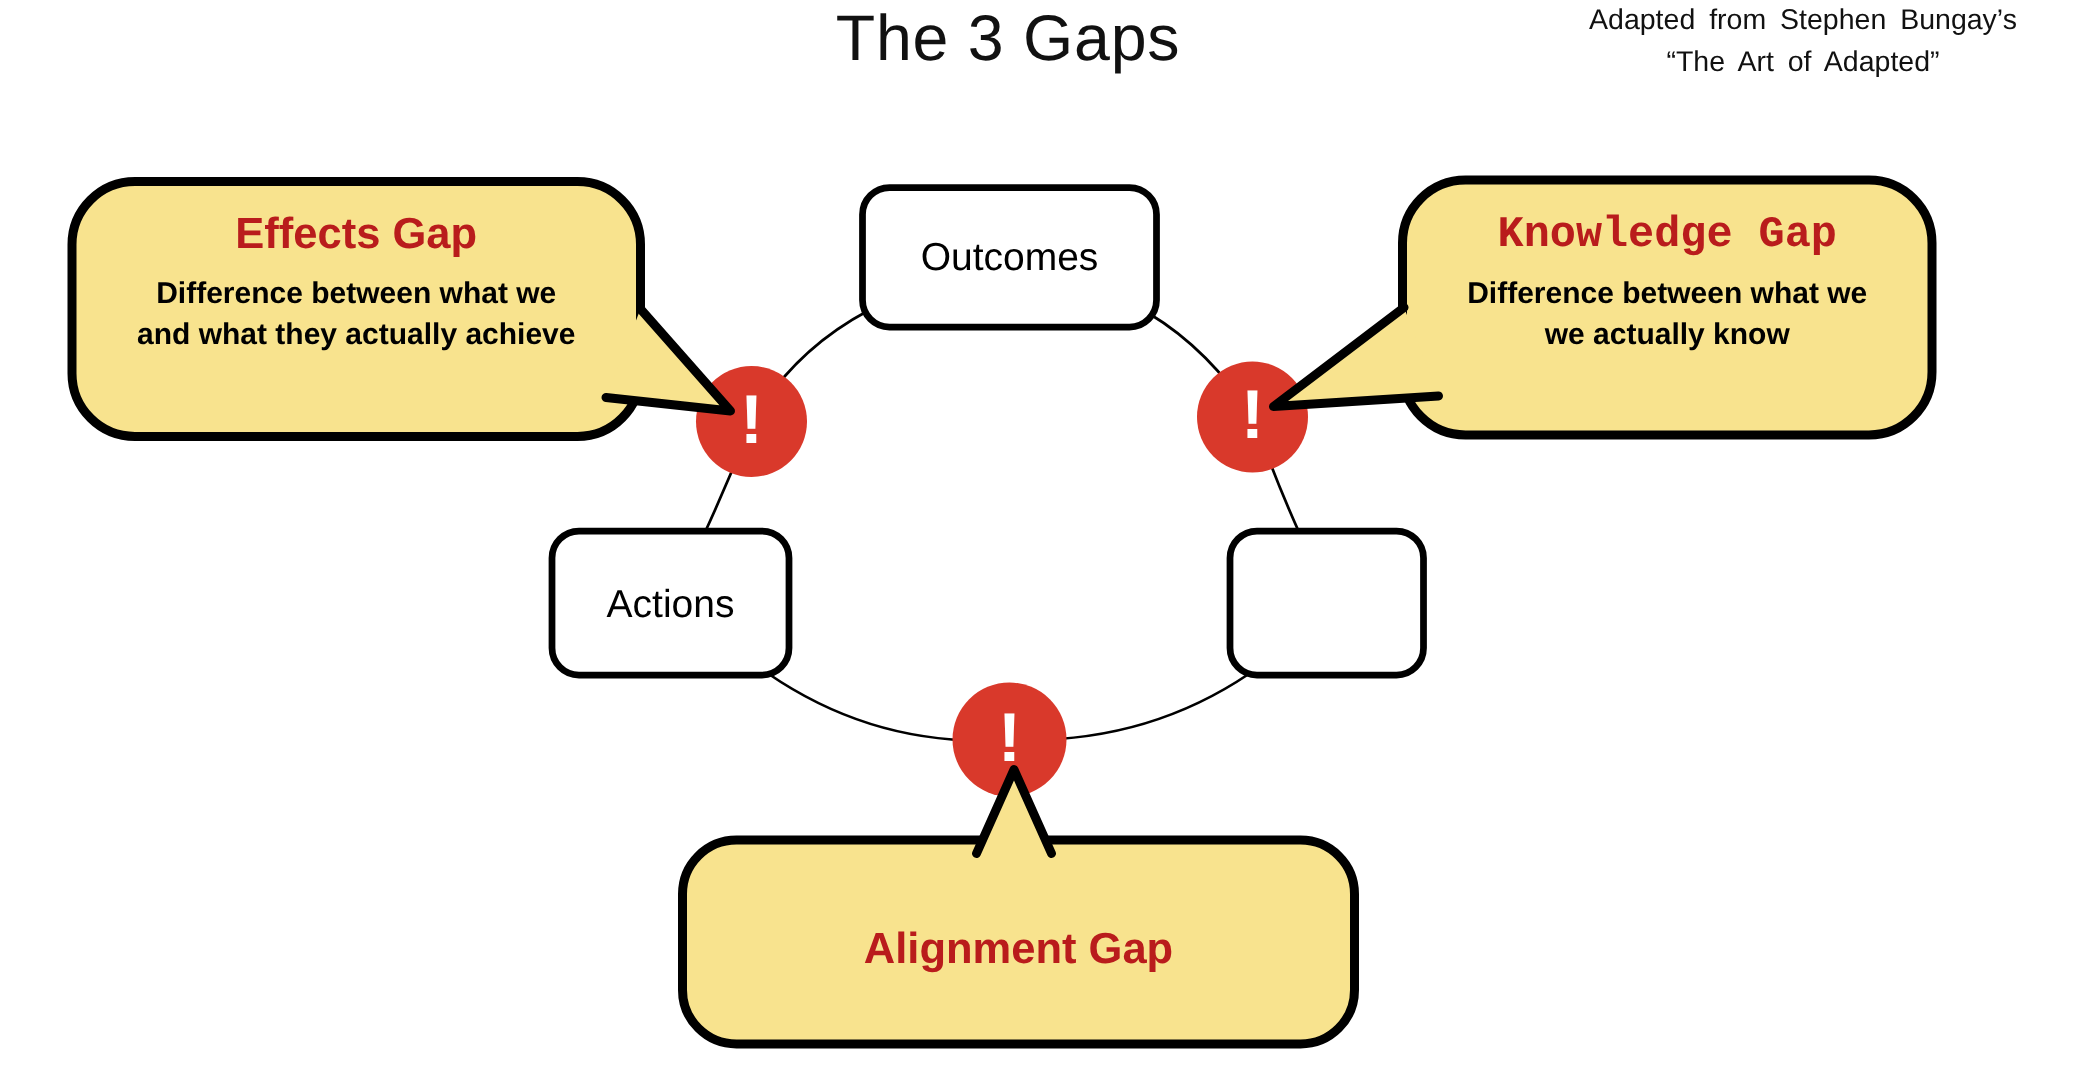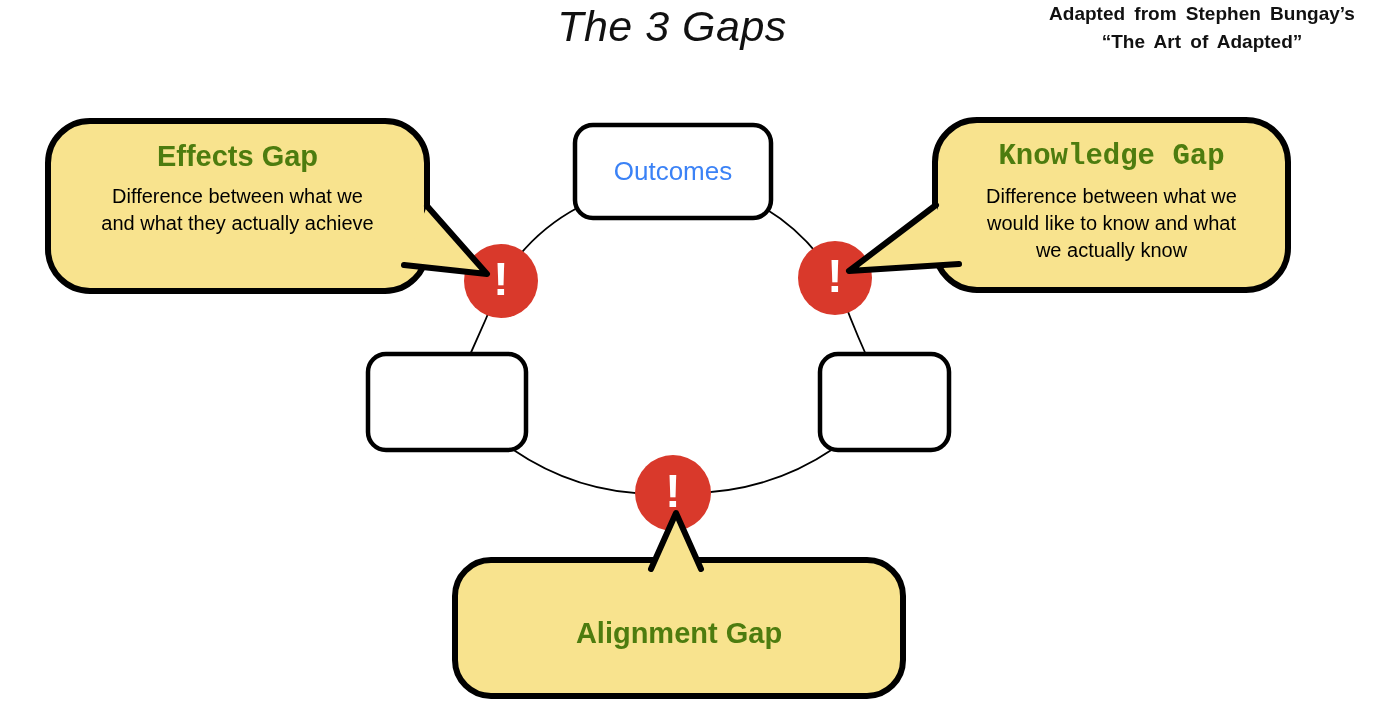--- a/index.html
+++ b/index.html
@@ -5,46 +5,46 @@
   html, body { margin: 0; padding: 0; background: #ffffff; }
   .stage {
     position: relative;
     width: 1386px;
     height: 714px;
     background: #ffffff;
     font-family: "Liberation Sans", sans-serif;
     overflow: hidden;
   }
   .stage svg { position: absolute; inset: 0; }
-  .abs { position: absolute; font-weight: bold; }
+  .abs { position: absolute; }
   .title {
     left: 472px; top: 2px; width: 400px;
     font-size: 43px; font-weight: 300; letter-spacing: 0.5px;
-    color: #111; text-align: center; white-space: nowrap; font-style: italic;
+    color: #111; text-align: center; white-space: nowrap;
   }
   .attribution {
     left: 1018px; top: 0px; width: 368px;
     font-size: 19px; line-height: 28px; word-spacing: 4px;
     color: #111; text-align: center;
   }
   .node-label {
     display: flex; align-items: center; justify-content: center;
-    font-size: 26px; font-weight: 500; color: #3b82f6; text-align: center;
+    font-size: 26px; font-weight: 500; color: #000000; text-align: center;
   }
   .node-label.outcomes { left: 575px; top: 125px; width: 196px; height: 93px; }
   .node-label.actions  { left: 368px; top: 354px; width: 158px; height: 96px; }
   .node-label.plans    { left: 820px; top: 354px; width: 129px; height: 96px; }
   .bubble-title {
-    font-size: 29px; font-weight: 700; color: #4d7c0f; text-align: center; white-space: nowrap;
+    font-size: 29px; font-weight: 700; color: #b91c1c; text-align: center; white-space: nowrap;
   }
   .bubble-title.effects   { left: 48px;  top: 140px; width: 379px; }
   .bubble-title.knowledge { left: 935px; top: 140px; width: 353px; font-family: Liberation Mono, monospace; }
   .bubble-title.alignment { left: 455px; top: 586px; width: 448px; margin-top: 31px; }
   .bubble-body {
-    font-size: 20px; font-weight: 400; line-height: 27px;
+    font-size: 20px; font-weight: 700; line-height: 27px;
     color: #000; text-align: center;
   }
   .bubble-body.effects   { left: 48px;  top: 183px; width: 379px; }
   .bubble-body.knowledge { left: 935px; top: 183px; width: 353px; }
   .bubble-body.alignment { left: 455px; top: 624px; width: 448px; }
   .marker {
     display: flex; align-items: center; justify-content: center;
     font-size: 46px; font-weight: 700; color: #ffffff;
     padding-bottom: 4px; box-sizing: border-box;
   }
@@ -83,35 +83,35 @@
     <path d="M 651 569 L 676 513 L 701 569" stroke="#000000" stroke-width="6" stroke-linejoin="round" stroke-linecap="round" fill="#F8E38E"></path>
   </svg>
 
   <div class="abs title">The 3 Gaps</div>
   <div class="abs attribution">
     <div>Adapted from Stephen Bungay’s</div>
     <div>“The Art of Adapted”</div>
   </div>
 
   <div class="abs node-label outcomes">Outcomes</div>
+  <div class="abs node-label actions">Actions</div>
 
   <div class="abs marker effects">!</div>
   <div class="abs marker knowledge">!</div>
   <div class="abs marker alignment">!</div>
 
   <div class="abs bubble-title effects">Effects Gap</div>
   <div class="abs bubble-body effects">
     <div>Difference between what we</div>
     <div>and what they actually achieve</div>
   </div>
 
   <div class="abs bubble-title knowledge">Knowledge Gap</div>
   <div class="abs bubble-body knowledge">
     <div>Difference between what we</div>
-    <div>would like to know and what</div>
     <div>we actually know</div>
   </div>
 
   <div class="abs bubble-title alignment">Alignment Gap</div>
   <div class="abs bubble-body alignment">
   </div>
 
 </div>
 
 </body></html>

